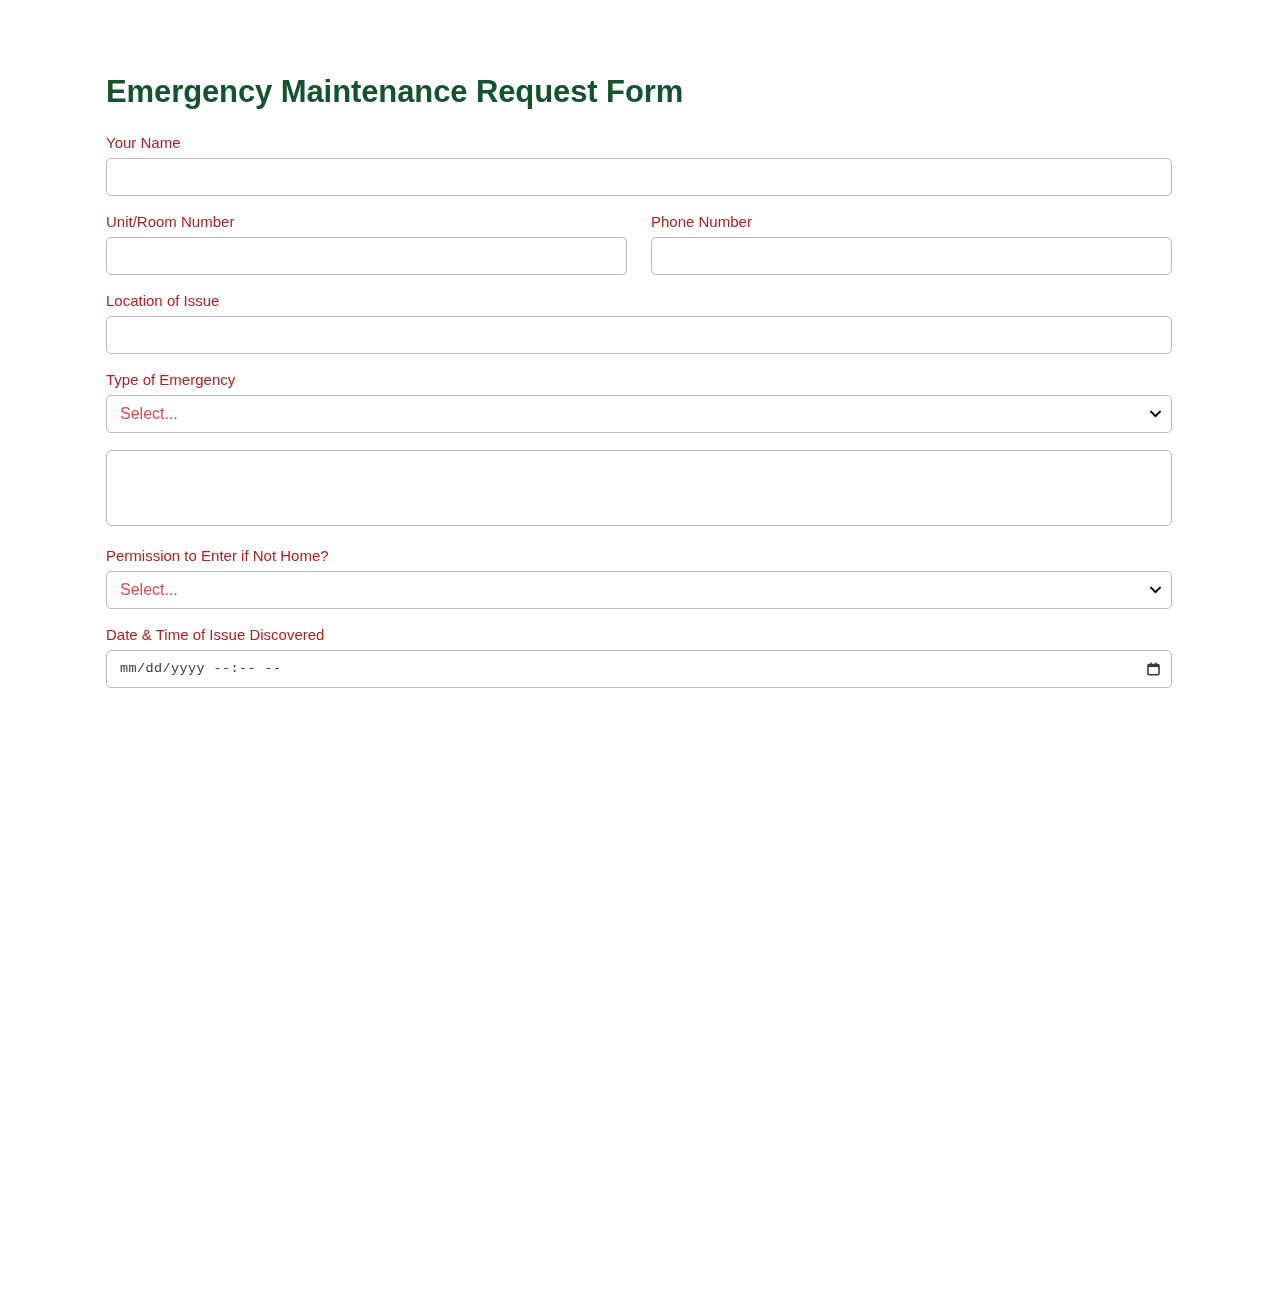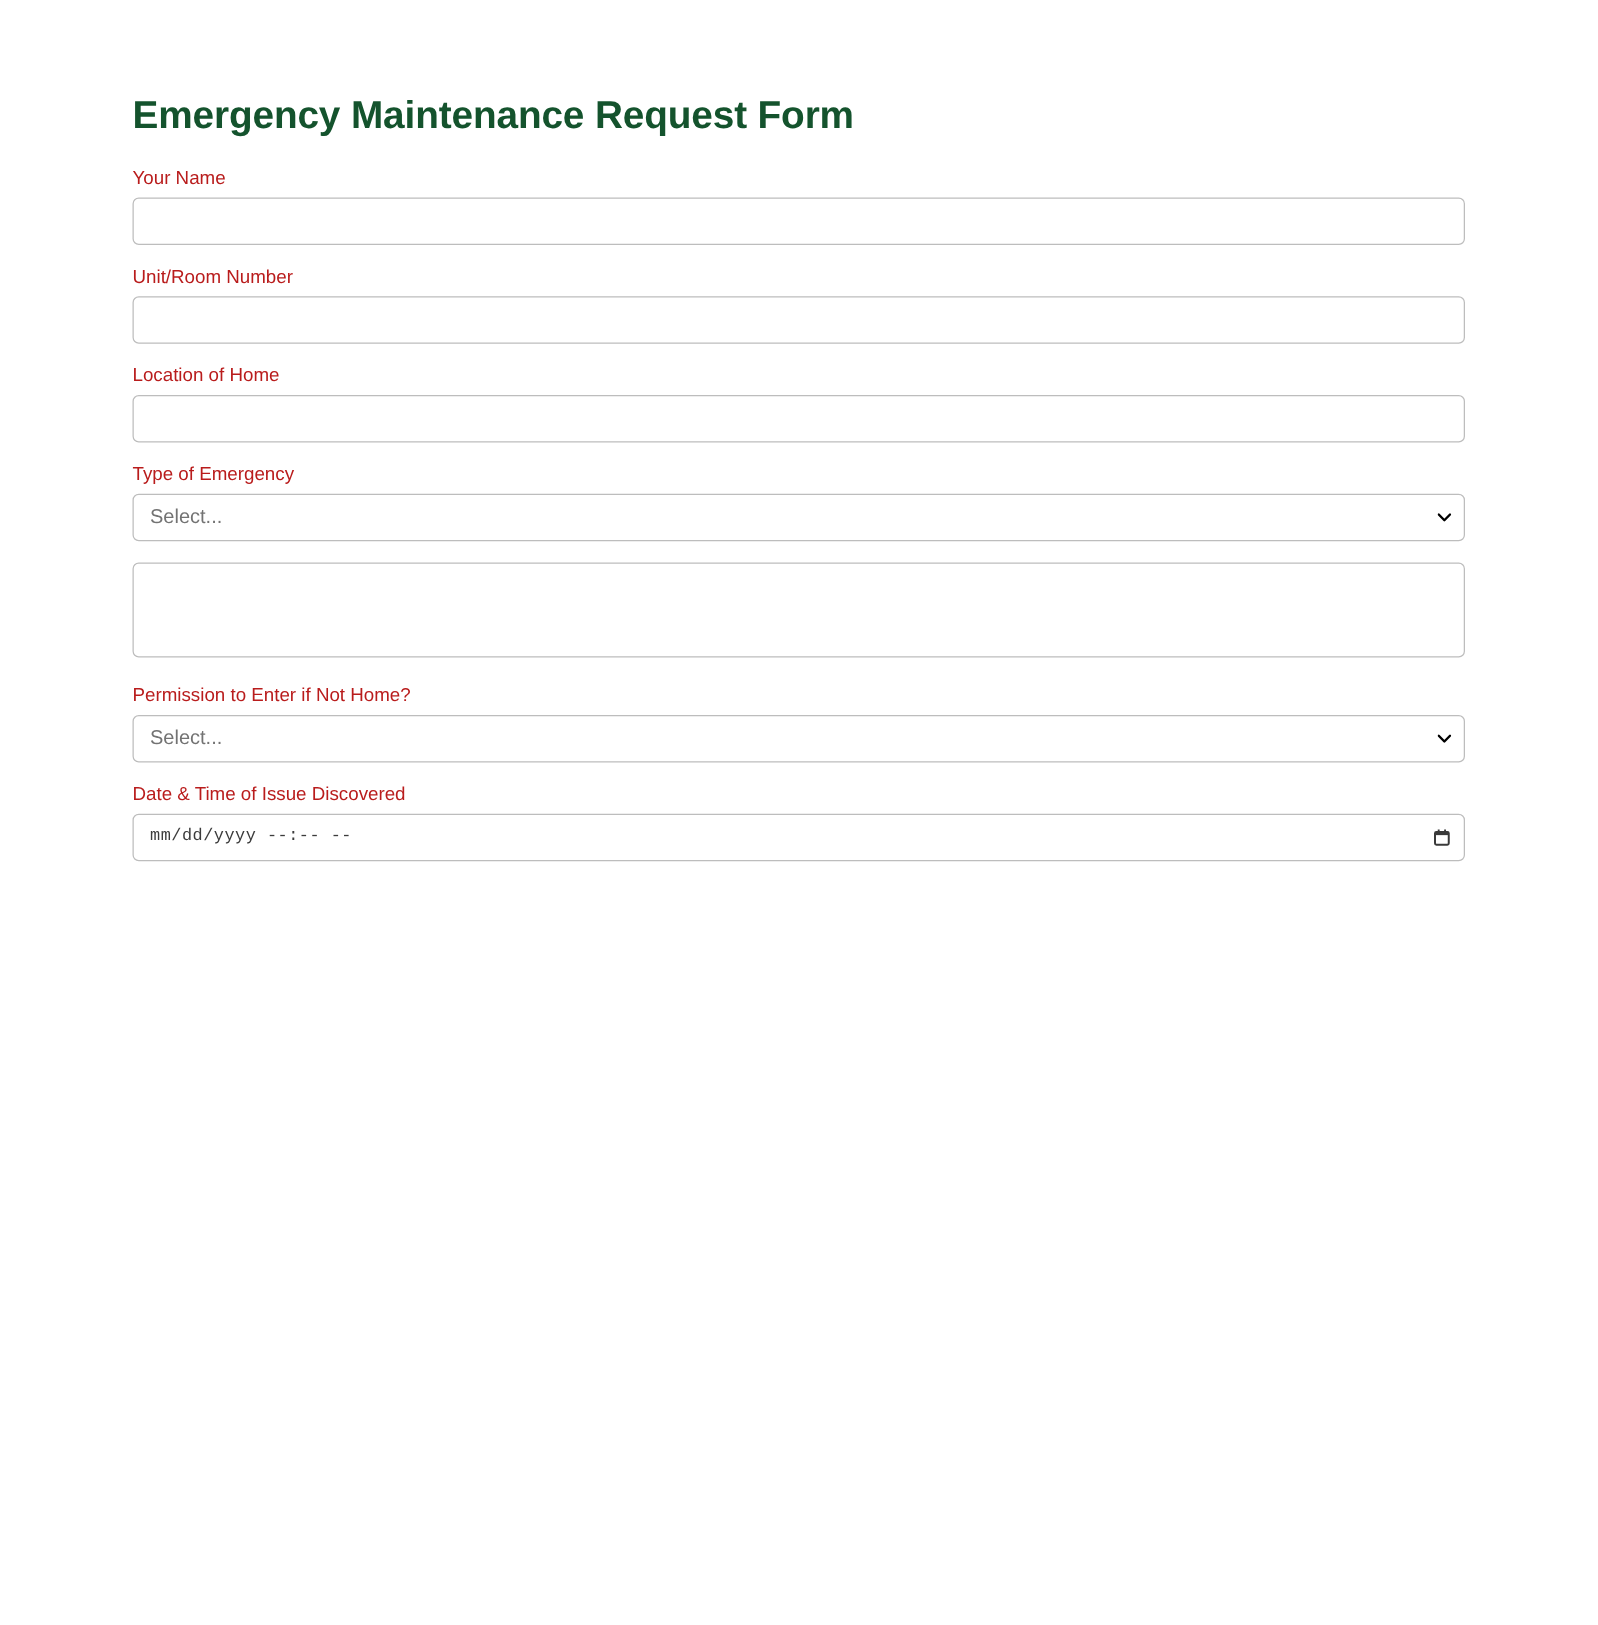--- a/index.html
+++ b/index.html
@@ -74,21 +74,21 @@
     width: 100%;
   }
   .select-box {
     display: flex;
     align-items: center;
     width: 100%;
     height: 38px;
     padding: 0 28px 0 13px;
     font-size: 16px;
     line-height: 24px;
-    color: #737373;
+    color: #ef4444;
     background: #ffffff;
     border: 1px solid #bdbdbd;
     border-radius: 5px;
     cursor: default;
     white-space: nowrap;
     overflow: hidden;
   }
   .select-arrow {
     position: absolute;
     top: 0;
@@ -164,24 +164,30 @@
       <input class="control" type="text" placeholder="" style="">
     </div>
 
     <div class="row-2col">
       <div class="col">
         <div class="field">
           <label class="field-label">Unit/Room Number</label>
           <input class="control" type="text" placeholder="" style="">
         </div>
       </div>
-    </div>
-
-    <div class="field">
-      <label class="field-label">Location of Home</label>
+      <div class="col">
+        <div class="field">
+          <label class="field-label">Phone Number</label>
+          <input class="control" type="text" placeholder="" style="">
+        </div>
+      </div>
+    </div>
+
+    <div class="field">
+      <label class="field-label">Location of Issue</label>
       <input class="control" type="text" placeholder="" style="">
     </div>
 
     <div class="field">
       <label class="field-label">Type of Emergency</label>
       <div class="select-wrap">
         <div class="select-box">Select...</div>
         <span class="select-arrow">
           <svg width="11" height="8" viewBox="0 0 11 8" aria-hidden="true">
             <path d="M1 1.6 L5.5 6.2 L10 1.6" fill="none" stroke="#000000" stroke-width="1.9" stroke-linecap="round" stroke-linejoin="round"></path>

